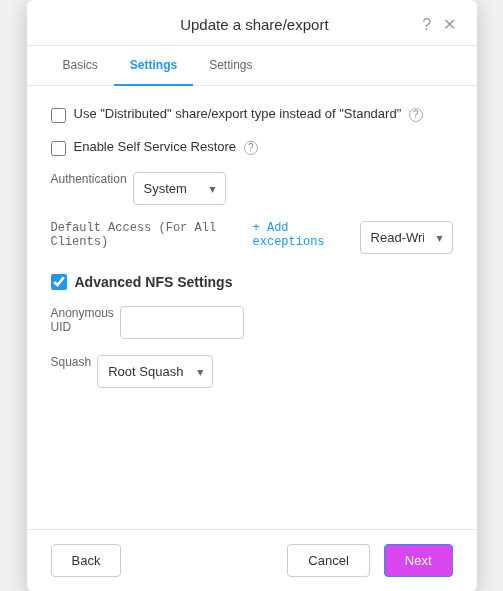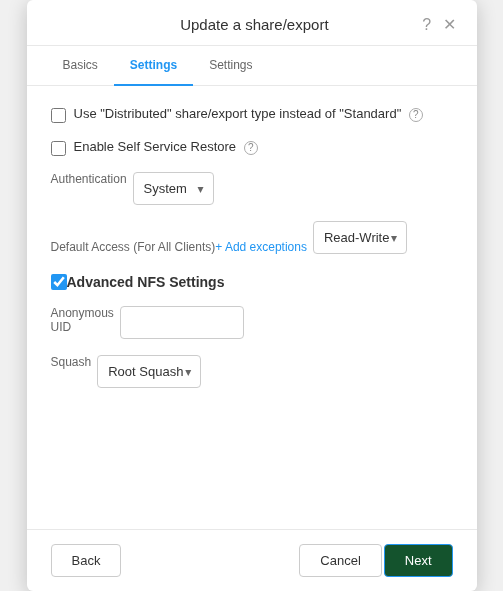--- a/index.html
+++ b/index.html
@@ -95,34 +95,35 @@
       display: flex;
       gap: 6px;
     }
     .field-label {
       font-size: 12px;
       color: #666;
     }
     .field-label-row {
       display: flex;
       justify-content: space-between;
-      align-items: flex-end;
+      align-items: flex-start;
+      font-family: Liberation Mono, monospace;
     }
     .add-exceptions-link {
       font-size: 12px;
       color: #2196f3;
       cursor: pointer;
       text-decoration: none;
     }
     .select-wrapper {
       position: relative;
     }
     .select-wrapper select {
       width: 100%;
-      padding: 8px 16px 8px 10px;
+      padding: 8px 28px 8px 10px;
       border: 1px solid #ccc;
       border-radius: 4px;
       background: #fff;
       appearance: none;
       font-size: 13px;
       color: #333;
       cursor: pointer;
       outline: none;
     }
     .select-arrow {
@@ -130,20 +131,21 @@
       right: 10px;
       top: 50%;
       transform: translateY(-50%);
       pointer-events: none;
       color: #666;
       font-size: 12px;
     }
     .section-header {
       display: flex;
       align-items: center;
+      gap: 8px;
       margin-top: 4px;
     }
     .section-checkbox {
       width: 16px;
       height: 16px;
       accent-color: #2196f3;
       cursor: pointer;
     }
     .section-title {
       font-size: 14px;
@@ -174,28 +176,28 @@
     .btn {
       padding: 8px 20px;
       border-radius: 4px;
       font-size: 13px;
       cursor: pointer;
       border: 1px solid #ccc;
       background: #fff;
       color: #333;
     }
     .btn-primary {
-      background: #14532d;
+      background: #d946ef;
       color: #fff;
       border: 1px solid #2196f3;
       font-weight: 500;
     }
     .footer-right {
       display: flex;
-      gap: 2px;
+      gap: 14px;
       border-radius: 16px;
     }
     .help-icon {
       display: inline-flex;
       align-items: center;
       justify-content: center;
       width: 14px;
       height: 14px;
       border-radius: 50%;
       border: 1px solid #aaa;

